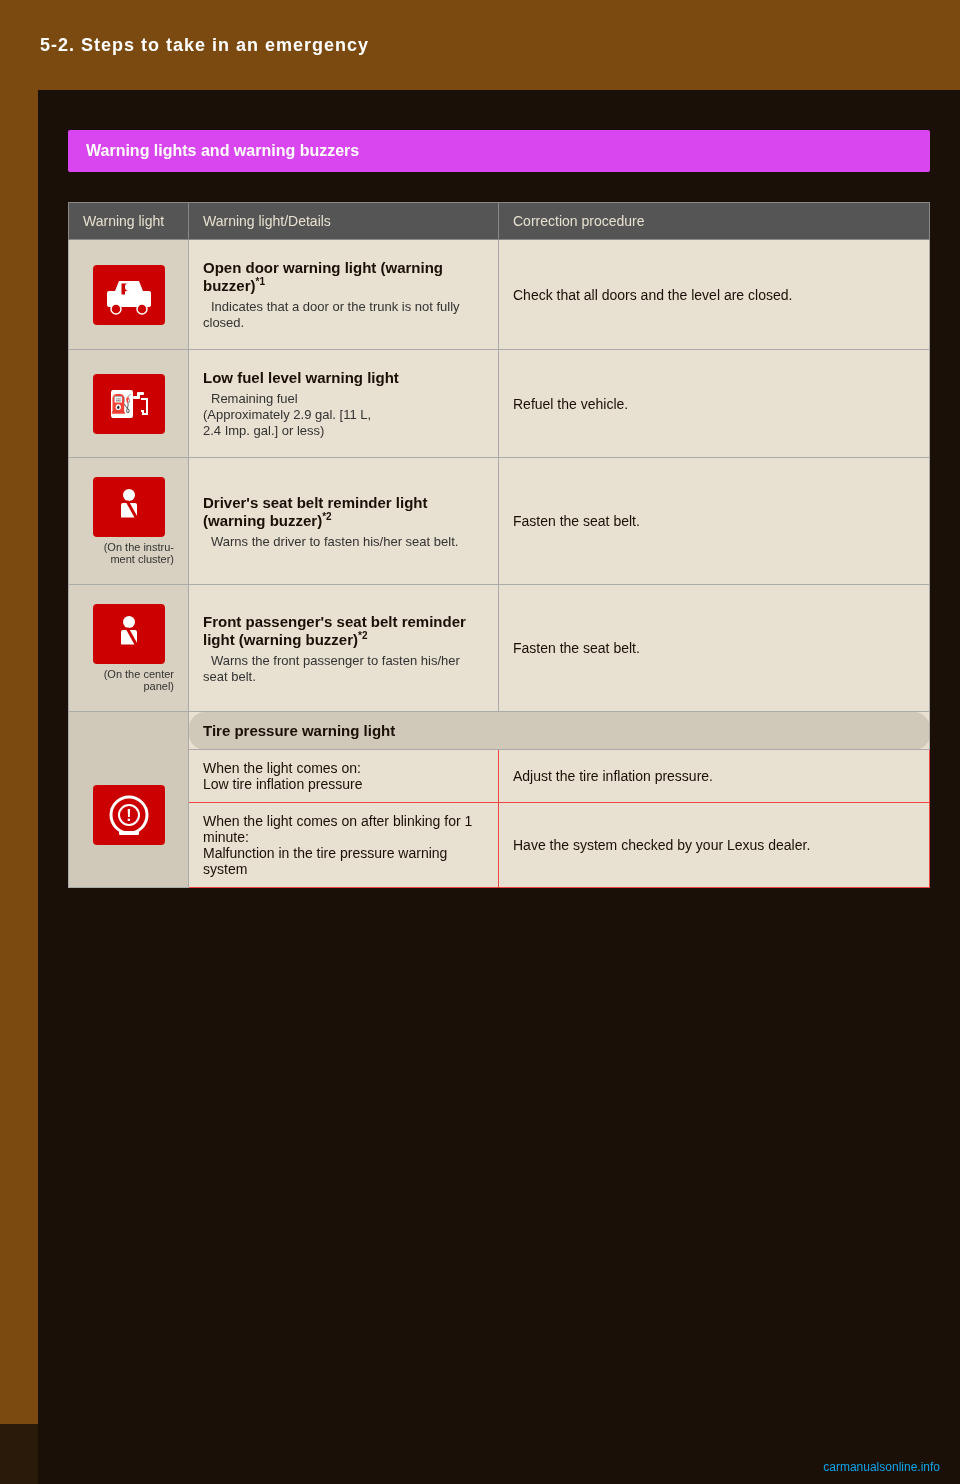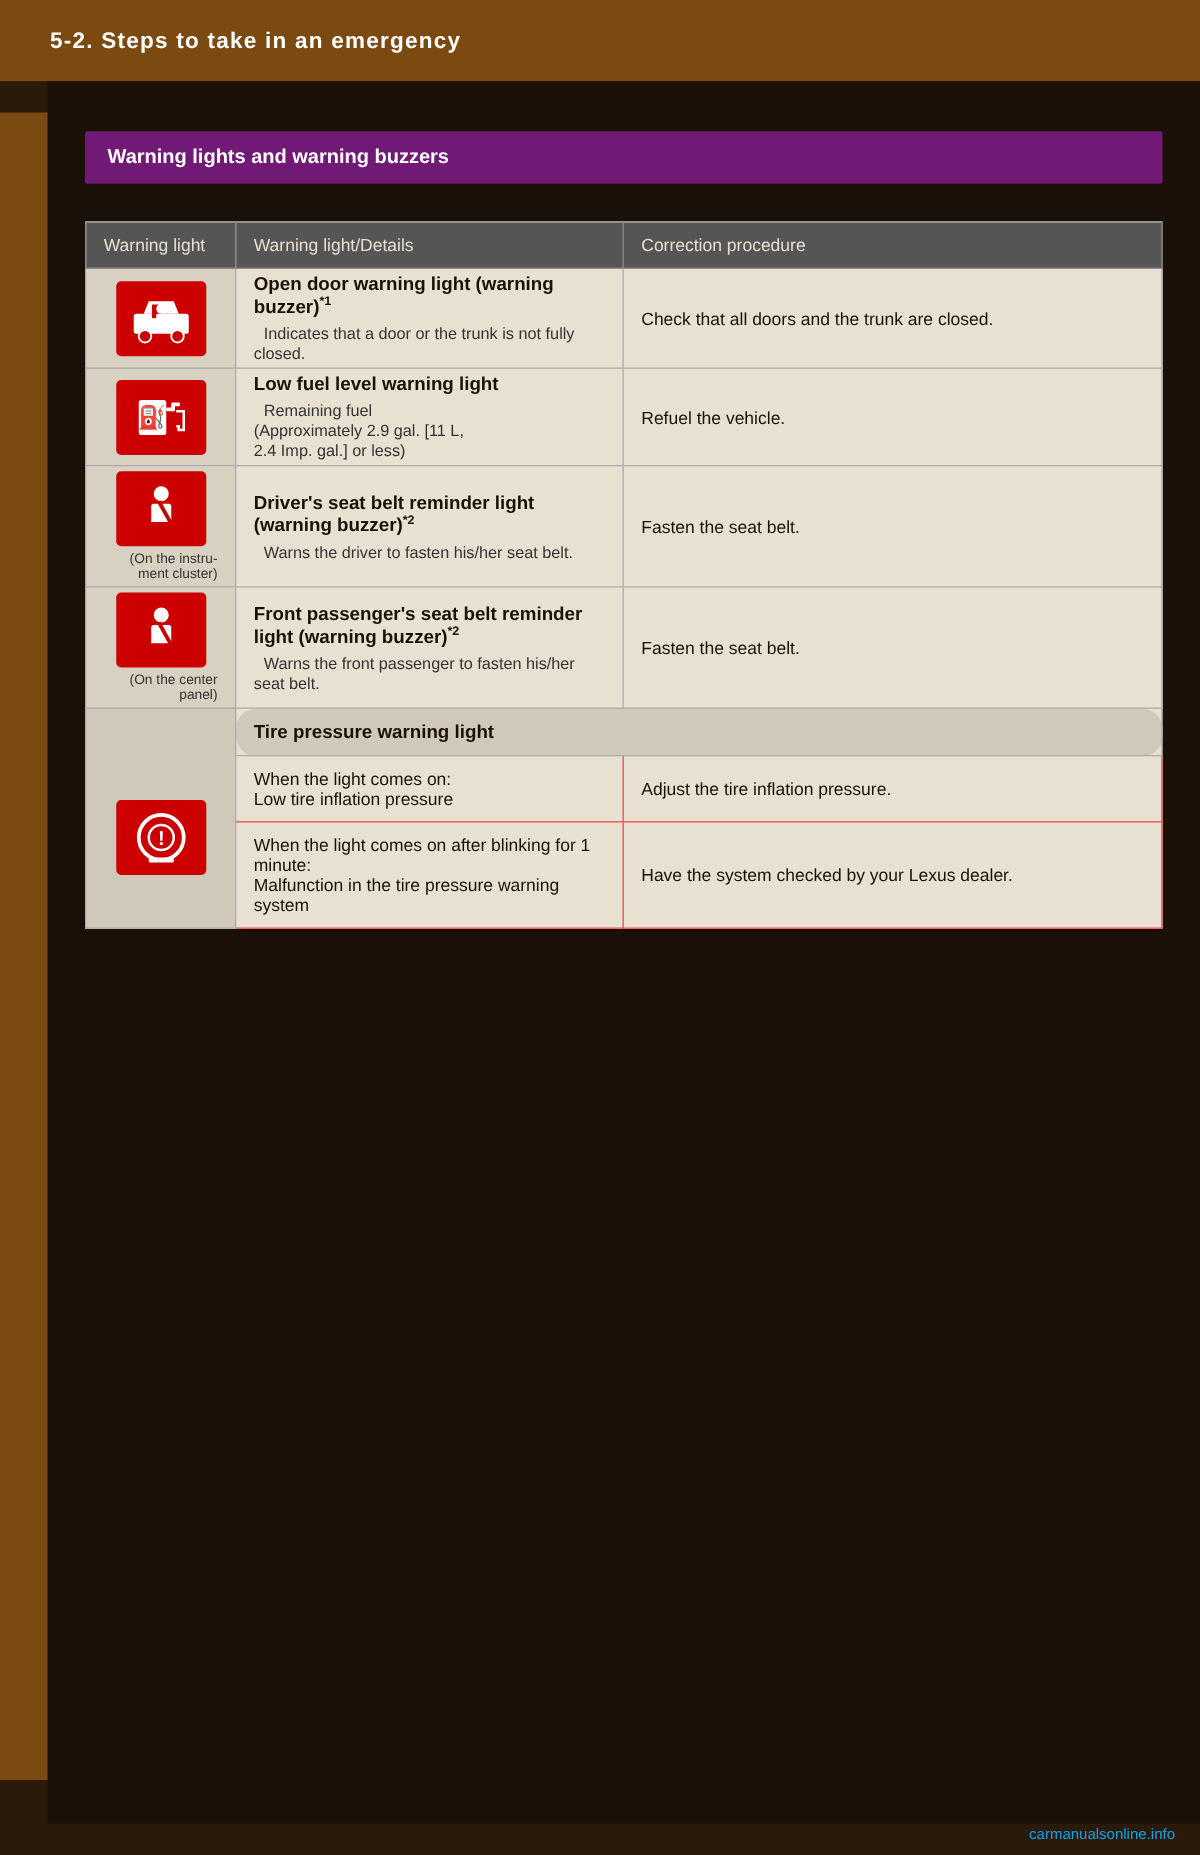--- a/index.html
+++ b/index.html
@@ -15,21 +15,21 @@
     .page-container {
       width: 960px;
       min-height: 1484px;
       background-color: #2a1a0a;
       position: relative;
     }
 
     
     .top-header {
       background-color: #7a4a10;
-      height: 65px;
+      height: 90px;
       width: 100%;
       display: flex;
       align-items: center;
       padding-left: 40px;
     }
 
     .header-title {
       color: #fff;
       font-size: 18px;
       font-weight: bold;
@@ -49,21 +49,21 @@
     
     .main-content {
       margin-left: 38px;
       background-color: #1a1008;
       min-height: calc(1484px - 90px);
       padding: 20px 30px 80px 30px;
     }
 
     
     .section-title-bar {
-      background-color: #701a75;
+      background-color: #d946ef;
       color: #fff;
       font-size: 16px;
       font-weight: bold;
       padding: 12px 18px;
       margin: 20px 0 30px 0;
       border-radius: 2px;
     }
 
     
     .warning-table {
@@ -83,21 +83,21 @@
     .warning-table thead th {
       padding: 10px 14px;
       text-align: left;
       font-weight: normal;
       font-size: 14px;
       border: 1px solid #888;
     }
 
     .warning-table td {
       border: 1px solid #aaa;
-      padding: 4px 14px;
+      padding: 19px 14px;
       vertical-align: middle;
     }
 
     .icon-cell {
       width: 120px;
       text-align: center;
       background-color: #d8d0c0;
     }
 
     .details-cell {
@@ -213,21 +213,21 @@
               </svg>
             </div>
           </td>
           <td class="details-cell">
             <span class="light-name-bold">
               Open door warning light (warning buzzer)<sup>*1</sup>
             </span>
             <span class="light-detail">Indicates that a door or the trunk is not fully closed.</span>
           </td>
           <td class="correction-cell">
-            <span>Check that all doors and the trunk are closed.</span>
+            <span>Check that all doors and the level are closed.</span>
           </td>
         </tr>
 
         <tr>
           <td class="icon-cell">
             <div class="icon-box">
 
               <svg width="48" height="44" viewBox="0 0 48 44" fill="none" xmlns="http://www.w3.org/2000/svg">
 
                 <rect x="6" y="8" width="22" height="28" rx="2" fill="#fff"></rect>

